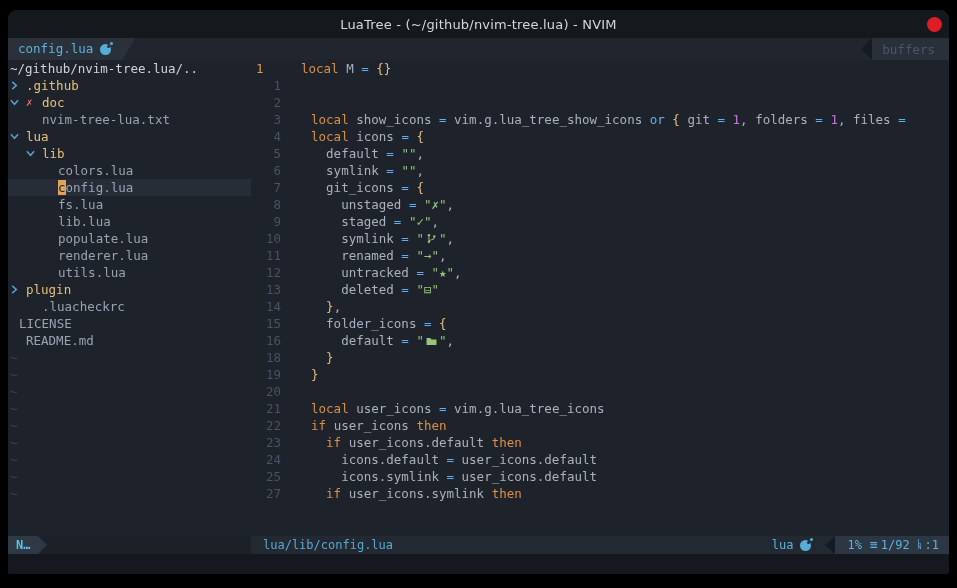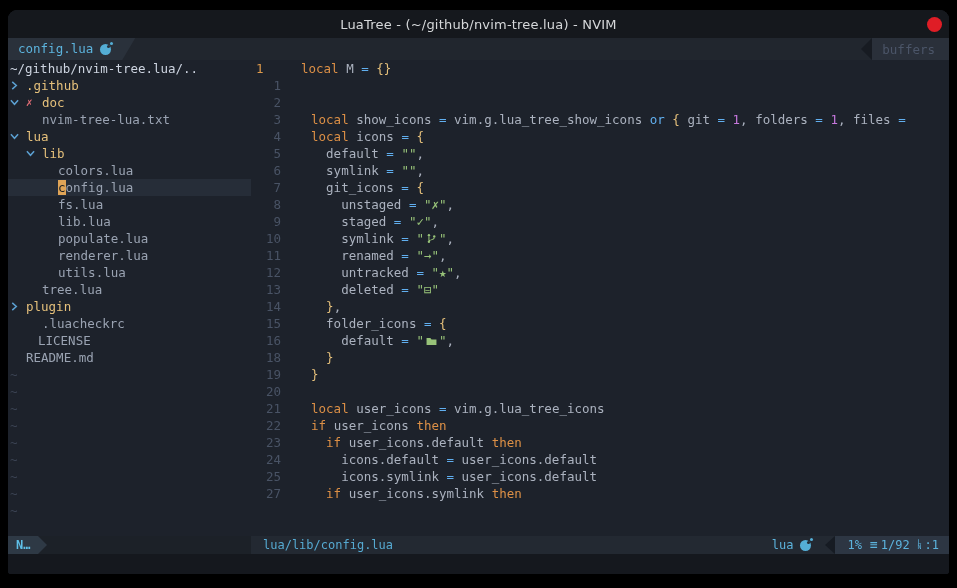--- a/index.html
+++ b/index.html
@@ -107,26 +107,25 @@
           <div class="trow"><span class="t-icon chev" style="left: 18px;"><svg width="9" height="9" viewBox="0 0 10 10">
                 <path d="M1 2.5 L5 7 L9 2.5" fill="none" stroke="currentColor" stroke-width="1.7"></path>
               </svg></span><span class="t-folder" style="padding-left: 34px; display: inline-block;">lib</span></div>
           <div class="trow"><span class="t-file" style="padding-left: 50px; display: inline-block;">colors.lua</span></div>
           <div class="trow cursorline"><span class="t-file" style="padding-left: 50px; display: inline-block;"><span class="cur">c</span>onfig.lua</span></div>
           <div class="trow"><span class="t-file" style="padding-left: 50px; display: inline-block; text-align: center;">fs.lua</span></div>
           <div class="trow"><span class="t-file" style="padding-left: 50px; display: inline-block;">lib.lua</span></div>
           <div class="trow"><span class="t-file" style="padding-left: 50px; display: inline-block;">populate.lua</span></div>
           <div class="trow"><span class="t-file" style="padding-left: 50px; display: inline-block;">renderer.lua</span></div>
           <div class="trow"><span class="t-file" style="padding-left: 50px; display: inline-block;">utils.lua</span></div>
-          <div class="trow"><span class="t-file" style="padding-left: 34px; display: inline-block;">tree.lua</span></div>
           <div class="trow"><span class="t-icon chev" style="left: 2px;"><svg width="9" height="9" viewBox="0 0 10 10">
                 <path d="M2.5 1 L7 5 L2.5 9" fill="none" stroke="currentColor" stroke-width="1.7"></path>
               </svg></span><span class="t-folder" style="padding-left: 18px; display: inline-block;">plugin</span></div>
           <div class="trow"><span class="t-file" style="padding-left: 34px; display: inline-block;">.luacheckrc</span></div>
-          <div class="trow"><span class="t-file" style="padding-left: 30px; display: inline-block;">LICENSE</span></div>
+          <div class="trow"><span class="t-file" style="padding-left: 11px; display: inline-block;">LICENSE</span></div>
           <div class="trow"><span class="t-file" style="padding-left: 18px; display: inline-block;">README.md</span></div>
           <div class="trow"><span class="tilde" style="padding-left: 2px; display: inline-block;">~</span></div>
           <div class="trow"><span class="tilde" style="padding-left: 2px; display: inline-block;">~</span></div>
           <div class="trow"><span class="tilde" style="padding-left: 2px; display: inline-block;">~</span></div>
           <div class="trow"><span class="tilde" style="padding-left: 2px; display: inline-block;">~</span></div>
           <div class="trow"><span class="tilde" style="padding-left: 2px; display: inline-block;">~</span></div>
           <div class="trow"><span class="tilde" style="padding-left: 2px; display: inline-block;">~</span></div>
           <div class="trow"><span class="tilde" style="padding-left: 2px; display: inline-block;">~</span></div>
           <div class="trow"><span class="tilde" style="padding-left: 2px; display: inline-block;">~</span></div>
           <div class="trow"><span class="tilde" style="padding-left: 2px; display: inline-block;">~</span></div>

